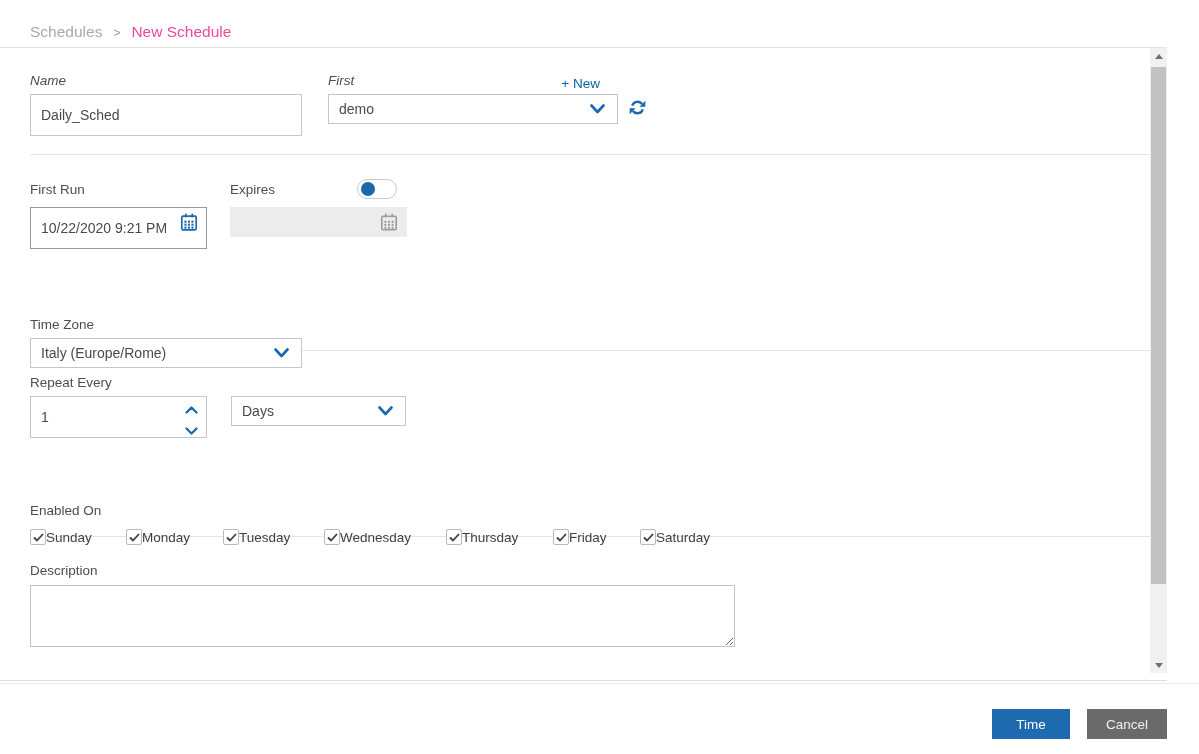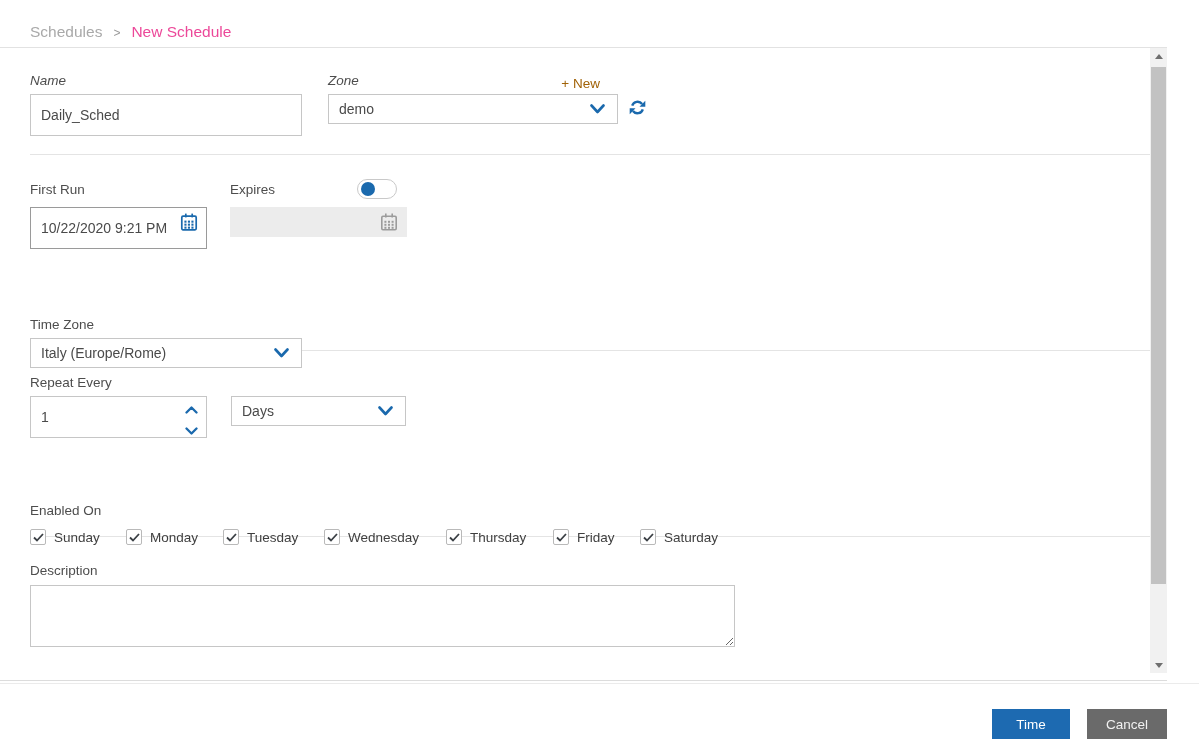--- a/index.html
+++ b/index.html
@@ -31,21 +31,21 @@
   .select { height:30px; border:1px solid #c6c6c6; display:flex; align-items:center;
             justify-content:space-between; padding:0 12px 0 10px; font-size:14px; color:#4a4a4a;
             cursor:pointer; background:#fff; }
 
   
   .g-name   { left:0;   top:25px; width:272px; }
   .g-user   { left:298px; top:25px; width:318px; }
   .g-name .flabel, .g-user .flabel { margin-bottom:6px;font-style:italic; }
   .user-row { display:flex; align-items:center; }
   .g-user .select { width:320px; }
-  .new-link { color:#a16207; font-size:13.5px; text-decoration:none; cursor:pointer; }
+  .new-link { color:#0369a1; font-size:13.5px; text-decoration:none; cursor:pointer; }
   .user-label-row { width:272px; }
   .refresh-btn { margin-left:11px; display:flex; align-items:center; cursor:pointer; background:none; border:none; padding:0; }
 
   
   .g-firstrun { left:0; top:23px; width:177px; }
   .g-expires  { left:200px; top:23px; width:177px; }
   .g-firstrun .label-row, .g-expires .label-row { height:22px; margin-bottom:7px; }
   .date-wrap { position:relative; width:177px; }
   .date-wrap .text-input { border:1px solid #9a9a9a; padding-right:36px; }
   .cal-icon { position:absolute; right:8px; top:5px; pointer-events:none; }
@@ -63,21 +63,21 @@
   .repeat-row { display:flex; align-items:flex-start; }
   .spinner-wrap { position:relative; width:177px; }
   .spinner-wrap .text-input { padding-right:32px; }
   .spin-btns { position:absolute; right:9px; top:4px; display:flex; flex-direction:column; gap:3px; cursor:pointer; }
   .unit-select { width:175px; margin-left:24px; }
 
   
   .g-enabled { left:0; top:152px; width:1120px; }
   .g-enabled .flabel { margin-bottom:11px; }
   .days-row { position:relative; height:20px; }
-  .day-item { position:absolute; top:0; display:flex; align-items:center; gap:8px; cursor:pointer; }
+  .day-item { position:absolute; top:0; display:flex; align-items:center; cursor:pointer; }
   .cbox { width:16px; height:16px; border:1px solid #b9b9b9; border-radius:2px; background:#fff;
           display:flex; align-items:center; justify-content:center; }
   .day-text { font-size:13.5px; color:#3f3f3f; }
 
   
   .g-desc { left:0; top:26px; }
   .g-desc .flabel { margin-bottom:7px; }
   .desc-area { width:705px; height:62px; border:1px solid #c6c6c6; resize:both;
                font-family:inherit; font-size:14px; color:#4a4a4a; padding:6px 9px; outline:none; }
 
@@ -112,21 +112,21 @@
 
   <div class="content">
 
     <div class="section sec1">
       <div class="group g-name">
         <label class="flabel">Name</label>
         <input class="text-input" type="text" value="Daily_Sched" style="">
       </div>
       <div class="group g-user">
         <div class="label-row user-label-row">
-          <label class="flabel">Zone</label>
+          <label class="flabel">First</label>
           <a class="new-link">+ New</a>
         </div>
         <div class="user-row">
           <div class="select">
             <span>demo</span>
             <span>
               <svg width="15" height="10" viewBox="0 0 15 10">
                   <path d="M1.5 1.5 L7.5 8 L13.5 1.5" fill="none" stroke="#1a69ad" stroke-width="2.6" stroke-linecap="round" stroke-linejoin="round"></path>
                 </svg>
             </span>

